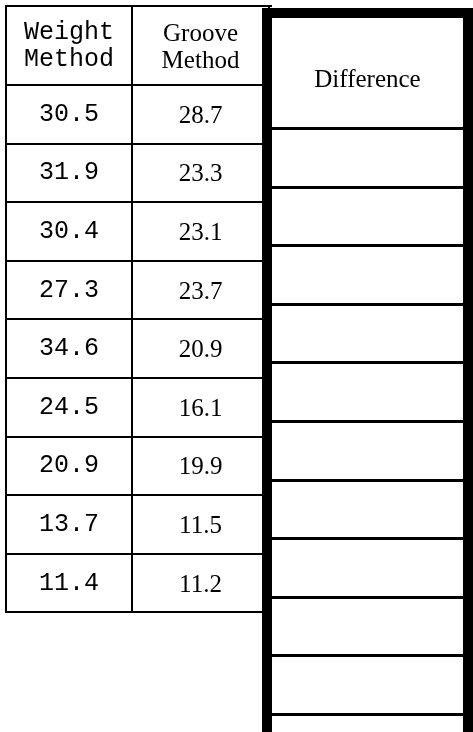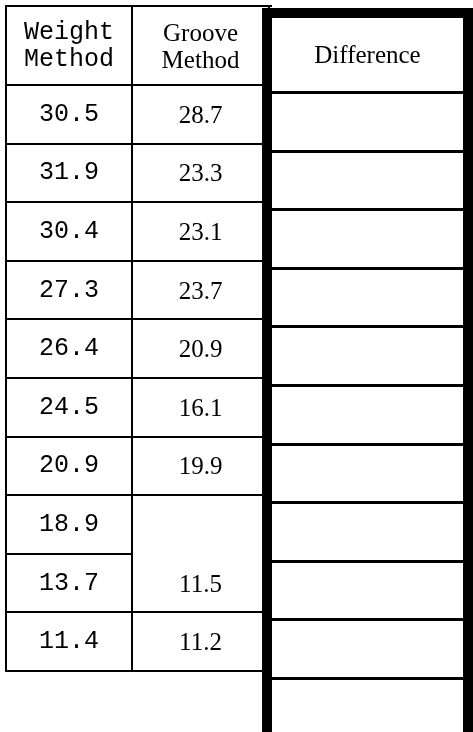--- a/index.html
+++ b/index.html
@@ -75,21 +75,21 @@
   .diff-cell {
     box-sizing: border-box;
     border-bottom: 3px solid #000;
     display: flex;
     align-items: center;
     justify-content: center;
     text-align: center;
     font-size: 25px;
     line-height: 1.08;
   }
-  .diff-cell.header { height: 76px; }
+  .diff-cell.header { height: 100px; margin-top: 12px; }
   .diff-cell.data { height: 58.6px; }
   .diff-cell.data.last { border-bottom: none; }
 </style>
 </head>
 <body>
 
 <div id="table-wrap">
 
   <div id="main-grid">
     <div class="main-row header">
@@ -117,33 +117,32 @@
     </div>
     <div class="main-row data">
       <div class="main-cell col-w">30.4</div>
       <div class="main-cell col-g">23.1</div>
     </div>
     <div class="main-row data">
       <div class="main-cell col-w">27.3</div>
       <div class="main-cell col-g">23.7</div>
     </div>
     <div class="main-row data">
-      <div class="main-cell col-w">26.4</div>
+      <div class="main-cell col-w">34.6</div>
       <div class="main-cell col-g">20.9</div>
     </div>
     <div class="main-row data">
       <div class="main-cell col-w">24.5</div>
       <div class="main-cell col-g">16.1</div>
     </div>
     <div class="main-row data">
       <div class="main-cell col-w">20.9</div>
       <div class="main-cell col-g">19.9</div>
     </div>
     <div class="main-row data">
-      <div class="main-cell col-w">18.9</div>
     </div>
     <div class="main-row data">
       <div class="main-cell col-w">13.7</div>
       <div class="main-cell col-g">11.5</div>
     </div>
     <div class="main-row data">
       <div class="main-cell col-w">11.4</div>
       <div class="main-cell col-g">11.2</div>
     </div>
   </div>

